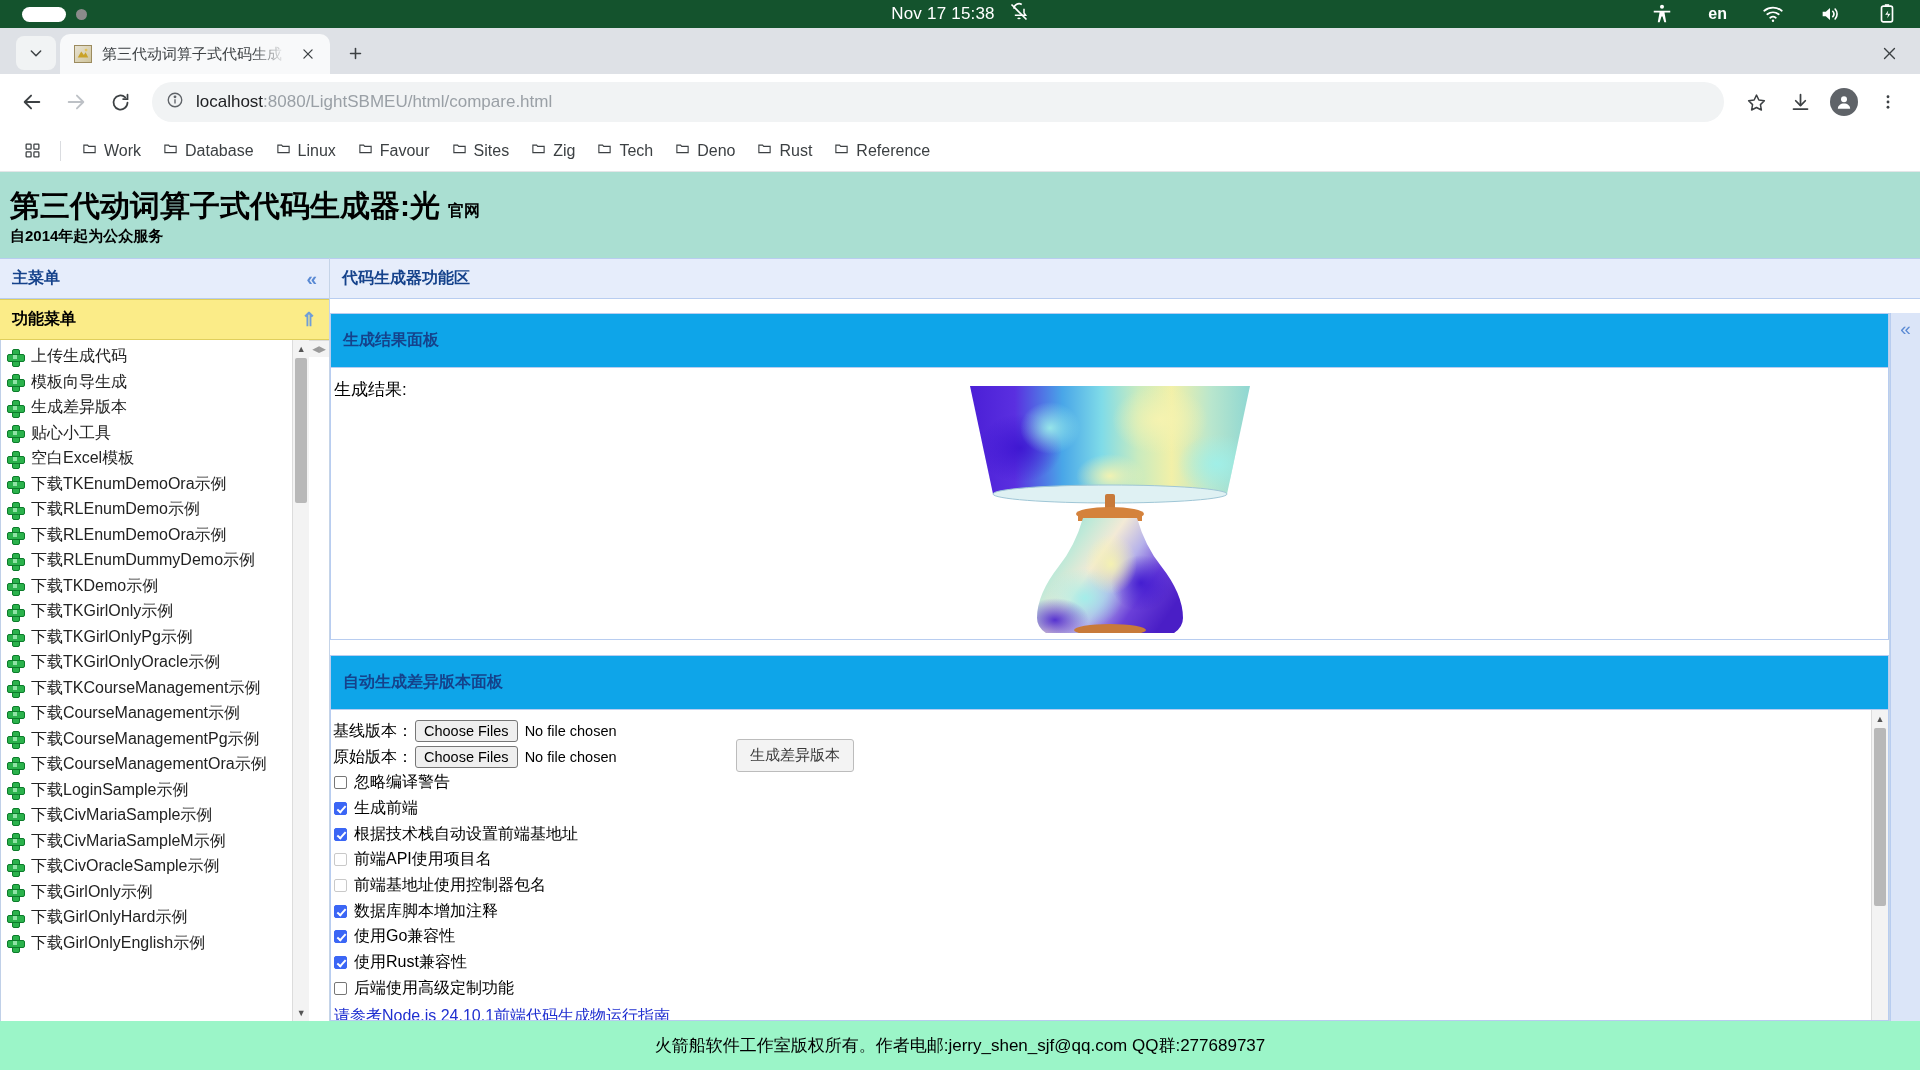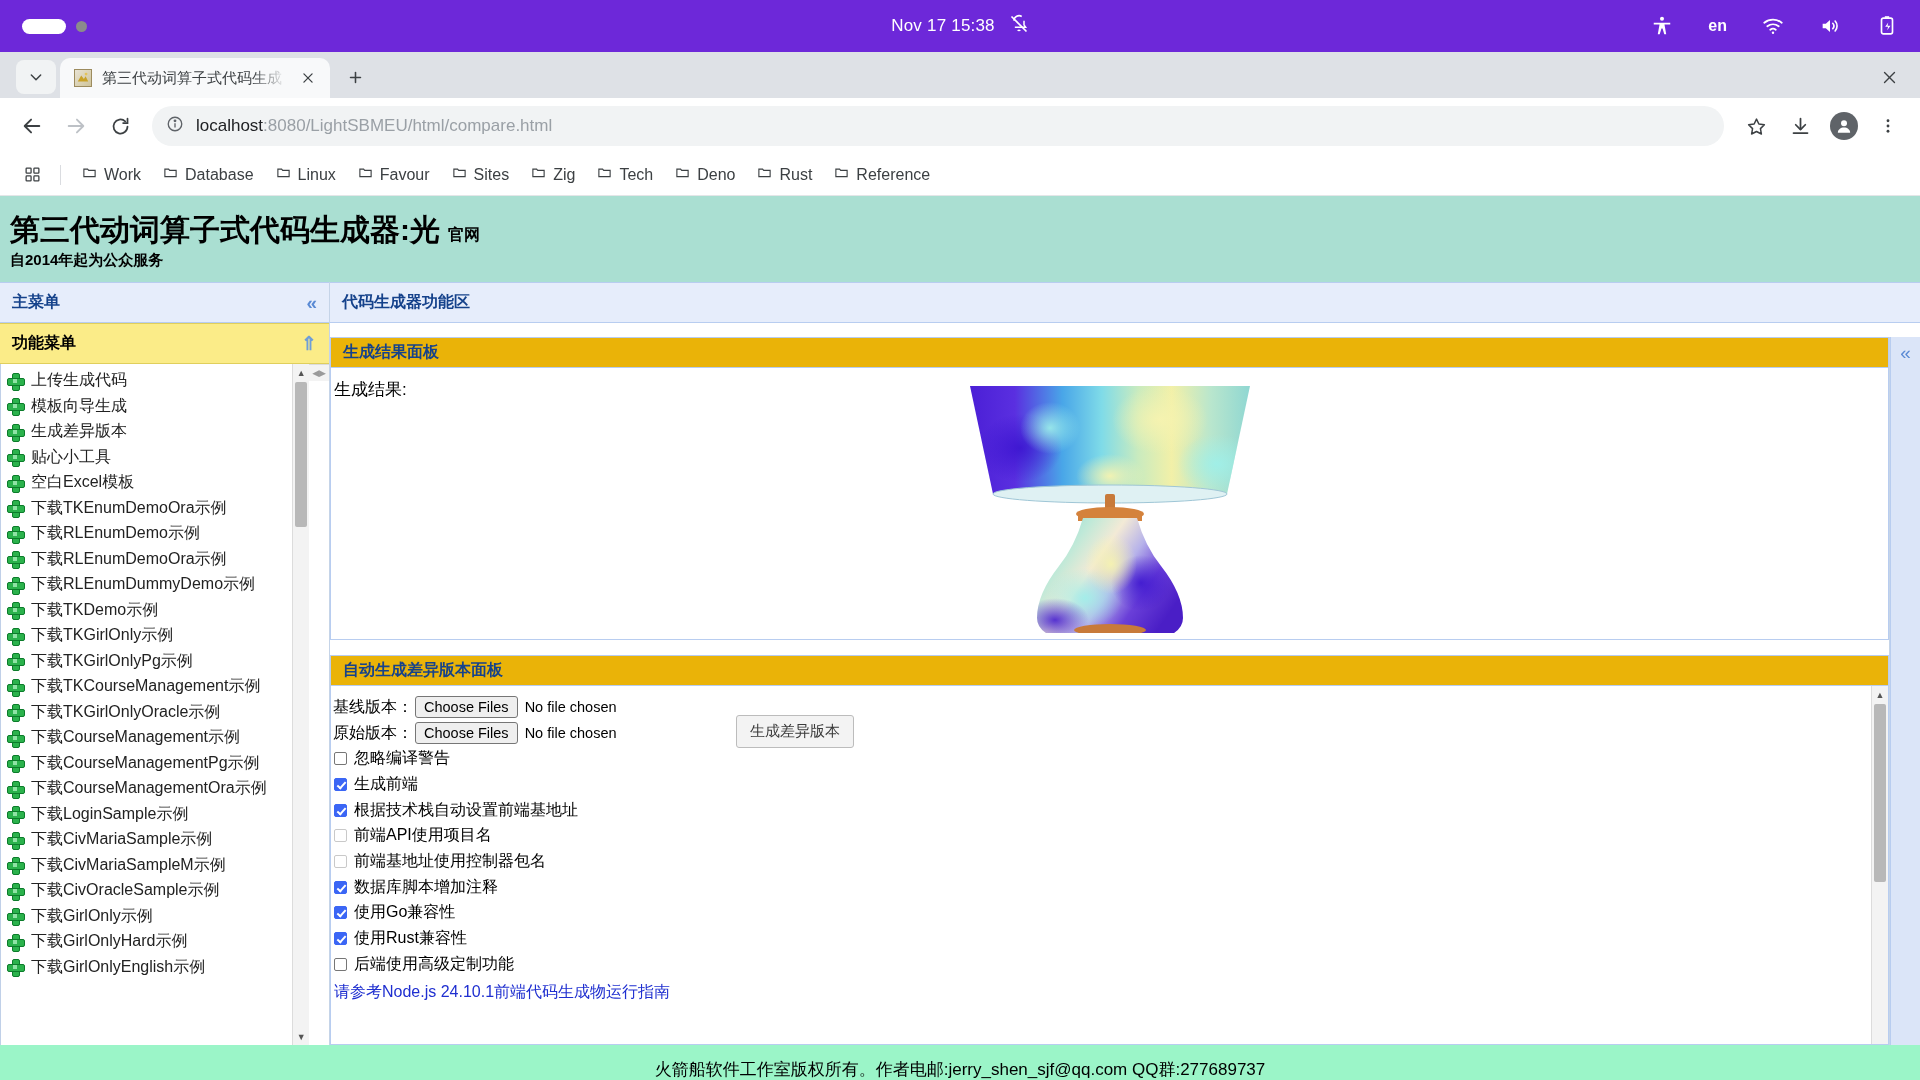--- a/index.html
+++ b/index.html
@@ -4,21 +4,21 @@
 <style>
   * { box-sizing: border-box; margin: 0; padding: 0; }
   html, body {
     width: 1920px; height: 1080px;
     font-family: "Liberation Sans", sans-serif;
     background: #fff; overflow: hidden;
   }
 
   
   .osbar {
-    height: 52px; background: #6d28d9; color: #fff;
+    height: 28px; background: #14532d; color: #fff;
     display: flex; align-items: center; position: relative;
   }
   .os-left { display: flex; align-items: center; gap: 10px; padding-left: 22px; }
   .os-pill { width: 44px; height: 15px; border-radius: 8px; background: #fff; }
   .os-dot  { width: 11px; height: 11px; border-radius: 50%; background: #8b8b8b; }
   .os-center {
     position: absolute; left: 0; right: 0; display: flex;
     align-items: center; justify-content: center; gap: 14px;
     font-size: 17px; letter-spacing: .2px; pointer-events: none;
   }
@@ -122,22 +122,22 @@
   .vscroll .arrow.bottom { position: absolute; bottom: 0; left: 0; right: 0; }
   .vthumb { position: absolute; left: 2px; right: 2px; background: #b8b8b8; border-radius: 2px; }
   .hscroll { height: 17px; background: #f3f3f3; border-top: 1px solid #dcdcdc; position: relative; display: flex; align-items: center; justify-content: space-between; padding: 0 3px; }
   .hscroll span { font-size: 9px; color: #9a9a9a; }
 
   
   .main { flex: 1; display: flex; flex-direction: column; min-width: 0; min-height: 0; background: #fff; gap: 14px; }
   .main-inner { flex: 1; display: flex; min-height: 0; }
   .main-col { flex: 1; min-width: 0; display: flex; flex-direction: column; border-right: 1px solid #c5d4e8; }
   .sub-head {
-    background: #eab308; color: #15428b; font-weight: bold; font-size: 16px;
-    padding: 4px 12px; border: 1px solid #b8cdf0;
+    background: #0ea5e9; color: #15428b; font-weight: bold; font-size: 16px;
+    padding: 16px 12px; border: 1px solid #b8cdf0;
   }
   .result-area { background: #fff; border: 1px solid #b8cdf0; border-top: none; position: relative;
                  height: 272px; overflow: hidden; }
   .result-label { font-size: 17px; color: #000; padding: 10px 0 0 3px; }
 
   .lamp { position: absolute; left: 50%; transform: translateX(-50%); top: 0; width: 330px; height: 265px; }
 
   .diff-panel { flex: 1; display: flex; flex-direction: column; min-height: 0; margin-top: 15px; }
   .form-box { flex: 1; position: relative; border: 1px solid #b8cdf0; border-top: none; overflow: hidden; background: #fff; }
   .form-inner { padding: 8px 0 0 0; }
@@ -480,27 +480,27 @@
               <div class="menu-item">
                 <span class="plus-icon">
                   <i></i>
                 </span>
                 <span class="lbl">下载TKGirlOnlyPg示例</span>
               </div>
               <div class="menu-item">
                 <span class="plus-icon">
                   <i></i>
                 </span>
+                <span class="lbl">下载TKGirlOnlyOracle示例</span>
+              </div>
+              <div class="menu-item">
+                <span class="plus-icon">
+                  <i></i>
+                </span>
                 <span class="lbl">下载TKCourseManagement示例</span>
-              </div>
-              <div class="menu-item">
-                <span class="plus-icon">
-                  <i></i>
-                </span>
-                <span class="lbl">下载TKGirlOnlyOracle示例</span>
               </div>
               <div class="menu-item">
                 <span class="plus-icon">
                   <i></i>
                 </span>
                 <span class="lbl">下载CourseManagement示例</span>
               </div>
               <div class="menu-item">
                 <span class="plus-icon">
                   <i></i>

